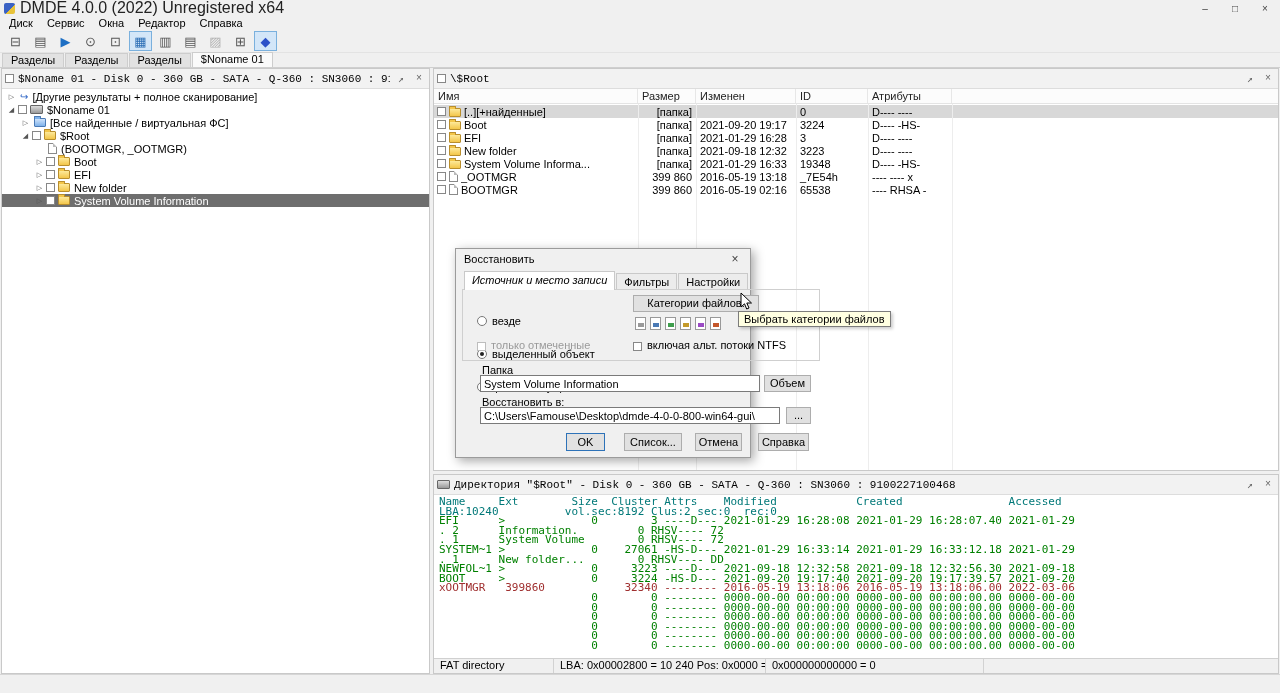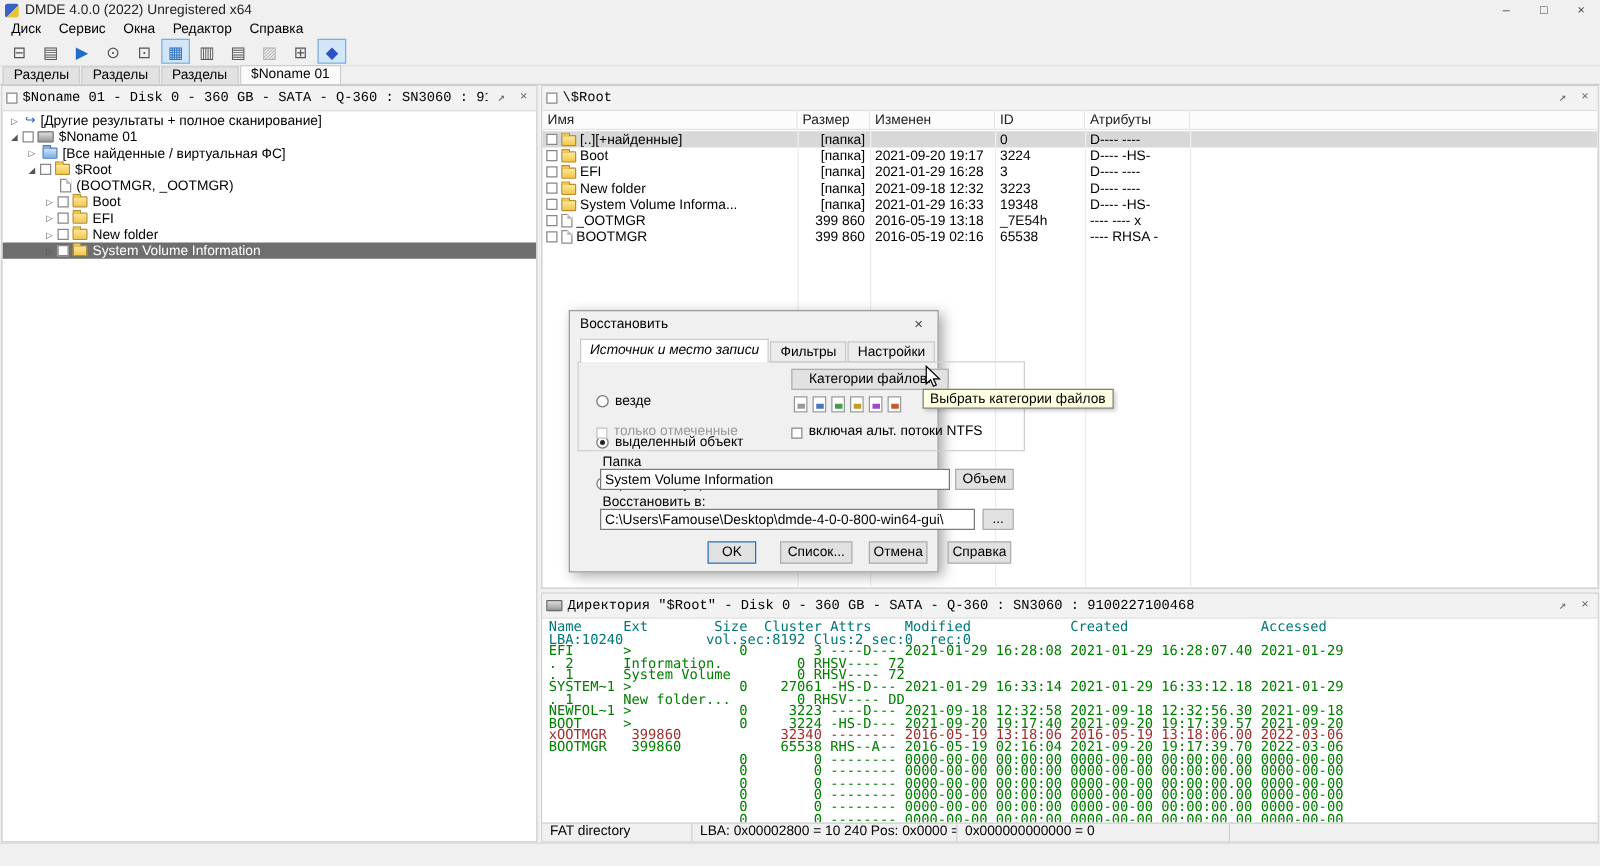--- a/index.html
+++ b/index.html
@@ -3,21 +3,21 @@
 <meta charset="utf-8">
 <style>
   *{margin:0;padding:0;box-sizing:border-box;}
   html,body{width:1280px;height:693px;overflow:hidden;background:#f0f0f0;color:#000;
     font-family:"Liberation Sans",sans-serif;font-size:11px;}
 
   
   .titlebar{height:16px;display:flex;align-items:center;background:#f0f0f0;}
   .app-icon{width:11px;height:11px;margin:0 5px 0 4px;border-radius:2px;
     background:linear-gradient(135deg,#3a62c4 55%,#e8c33a 55%);}
-  .title-text{flex:1;font-size:11px;color:#222;}
+  .title-text{flex:1;font-size:16px;color:#222;}
   .win-controls{display:flex;height:16px;}
   .win-btn{width:30px;display:flex;align-items:center;justify-content:center;color:#444;font-size:10px;}
   .menubar{height:14px;display:flex;align-items:center;padding-left:2px;}
   .menu-item{padding:0 7px;}
   .toolbar{height:23px;display:flex;align-items:center;gap:2px;padding:1px 4px;border-bottom:1px solid #e3e3e3;}
   .tb-btn{width:23px;height:20px;display:flex;align-items:center;justify-content:center;border:1px solid transparent;}
   .tb-btn.active{background:#d3e6f8;border-color:#7ab0dd;}
   .tb-glyph{font-size:13px;line-height:1;}
   .tabbar{height:15px;display:flex;align-items:flex-end;padding-left:2px;border-bottom:1px solid #cfcfcf;}
   .tab{height:14px;line-height:13px;padding:0 8px;border:1px solid #cdcdcd;border-bottom:none;background:#e2e2e2;margin-right:1px;}
@@ -372,21 +372,20 @@
           <div class="hex-line hdr">Name     Ext        Size  Cluster Attrs    Modified            Created                Accessed</div>
           <div class="hex-line hdr">LBA:10240          vol.sec:8192 Clus:2 sec:0  rec:0</div>
           <div class="hex-line">EFI      &gt;             0        3 ----D--- 2021-01-29 16:28:08 2021-01-29 16:28:07.40 2021-01-29</div>
           <div class="hex-line">. 2      Information.         0 RHSV---- 72</div>
           <div class="hex-line">. 1      System Volume        0 RHSV---- 72</div>
           <div class="hex-line">SYSTEM~1 &gt;             0    27061 -HS-D--- 2021-01-29 16:33:14 2021-01-29 16:33:12.18 2021-01-29</div>
           <div class="hex-line">. 1      New folder...        0 RHSV---- DD</div>
           <div class="hex-line">NEWFOL~1 &gt;             0     3223 ----D--- 2021-09-18 12:32:58 2021-09-18 12:32:56.30 2021-09-18</div>
           <div class="hex-line">BOOT     &gt;             0     3224 -HS-D--- 2021-09-20 19:17:40 2021-09-20 19:17:39.57 2021-09-20</div>
           <div class="hex-line del">xOOTMGR   399860            32340 -------- 2016-05-19 13:18:06 2016-05-19 13:18:06.00 2022-03-06</div>
-          <div class="hex-line">BOOTMGR   399860            65538 RHS--A-- 2016-05-19 02:16:04 2021-09-20 19:17:39.70 2022-03-06</div>
           <div class="hex-line">                       0        0 -------- 0000-00-00 00:00:00 0000-00-00 00:00:00.00 0000-00-00</div>
           <div class="hex-line">                       0        0 -------- 0000-00-00 00:00:00 0000-00-00 00:00:00.00 0000-00-00</div>
           <div class="hex-line">                       0        0 -------- 0000-00-00 00:00:00 0000-00-00 00:00:00.00 0000-00-00</div>
           <div class="hex-line">                       0        0 -------- 0000-00-00 00:00:00 0000-00-00 00:00:00.00 0000-00-00</div>
           <div class="hex-line">                       0        0 -------- 0000-00-00 00:00:00 0000-00-00 00:00:00.00 0000-00-00</div>
           <div class="hex-line">                       0        0 -------- 0000-00-00 00:00:00 0000-00-00 00:00:00.00 0000-00-00</div>
         </div>
       <div class="hex-status">
         <div class="hs-cell w1">FAT directory</div>
         <div class="hs-cell w2">LBA: 0x00002800 = 10 240  Pos: 0x0000 = 0</div>

